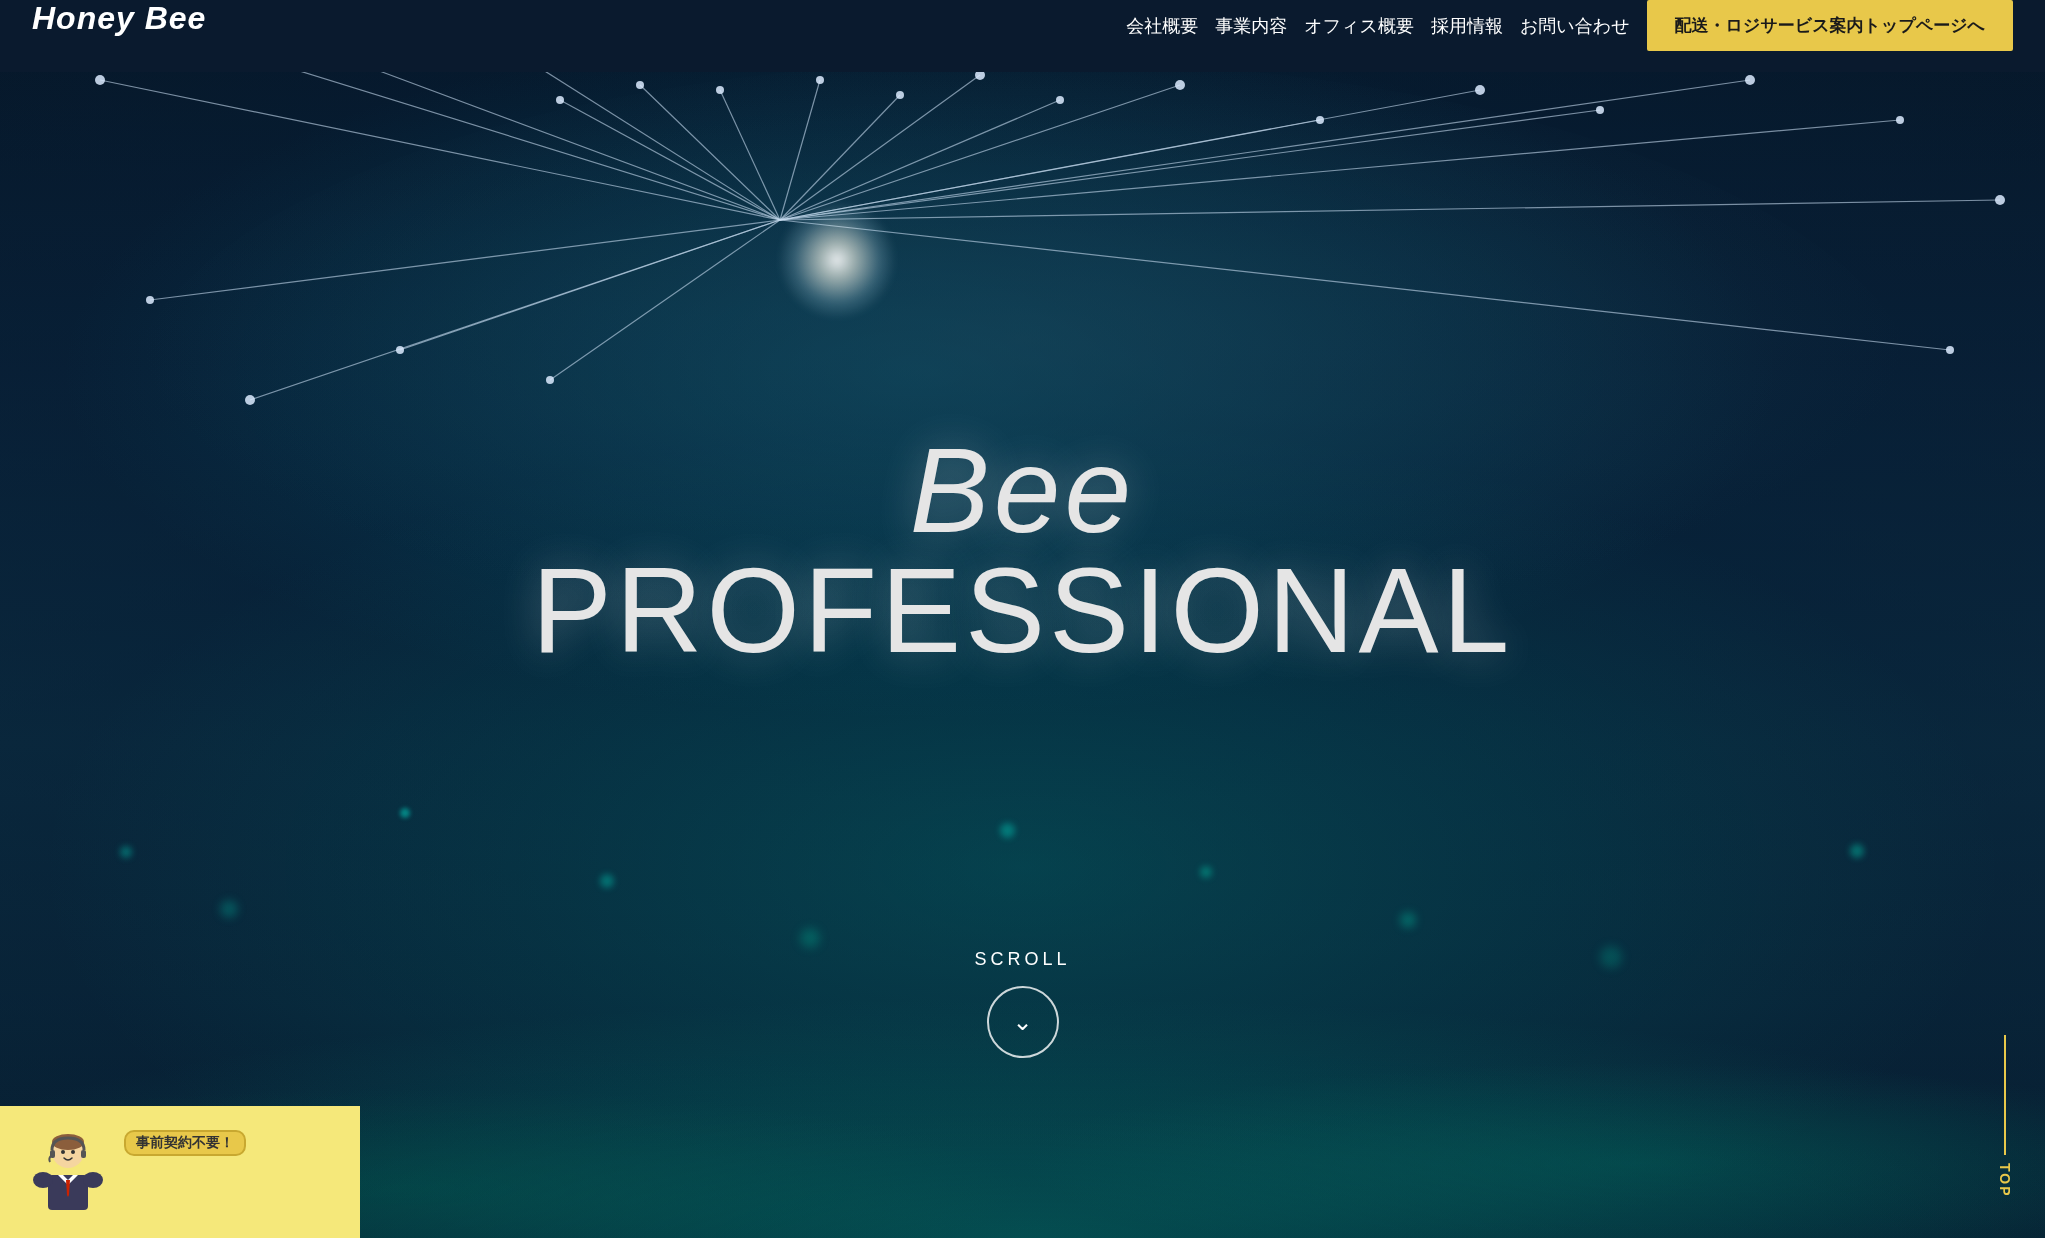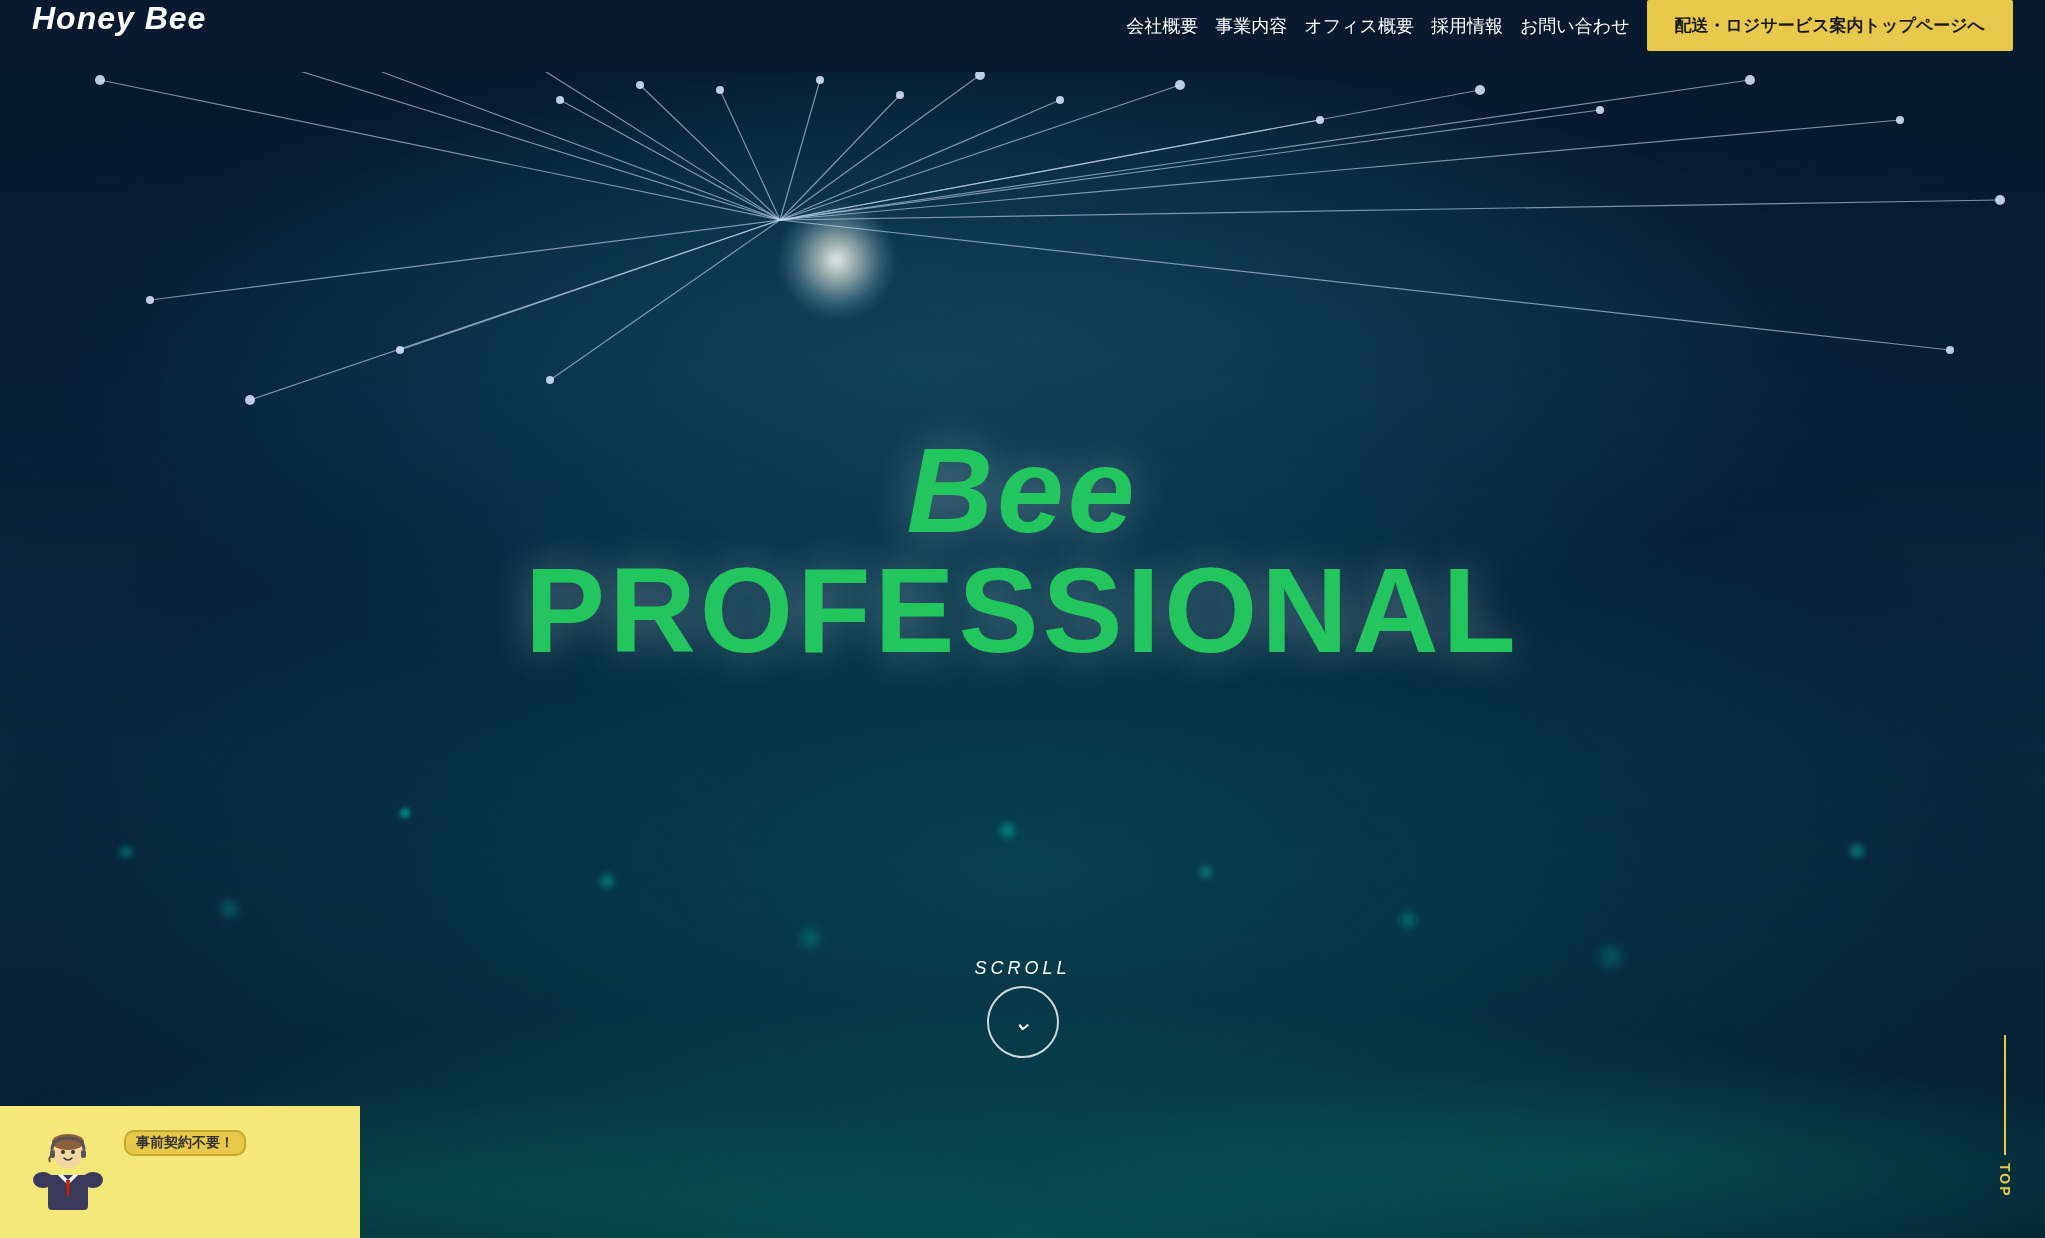--- a/index.html
+++ b/index.html
@@ -139,22 +139,22 @@
       position: absolute;
       top: 50%;
       left: 50%;
       transform: translate(-50%, -50%);
       text-align: center;
       margin-top: -60px;
     }
 
     .hero-title {
       font-size: 120px;
-      font-weight: 700;
-      color: #22c55e;
+      font-weight: 400;
+      color: #e5e5e5;
       letter-spacing: 4px;
       line-height: 1;
       margin-bottom: 18px;
       text-shadow: 0 0 40px rgba(255,255,255,0.3);
     }
 
     .hero-title span.bee {
       font-style: italic;
     }
 
@@ -168,23 +168,22 @@
 
     
     .scroll-indicator {
       position: absolute;
       bottom: 180px;
       left: 50%;
       transform: translateX(-50%);
       display: flex;
       flex-direction: column;
       align-items: center;
-      gap: 7px;
+      gap: 16px;
       cursor: pointer;
-      font-style: italic;
     }
 
     .scroll-label {
       color: #ffffff;
       font-size: 18px;
       letter-spacing: 4px;
       font-weight: 500;
     }
 
     .scroll-circle {

